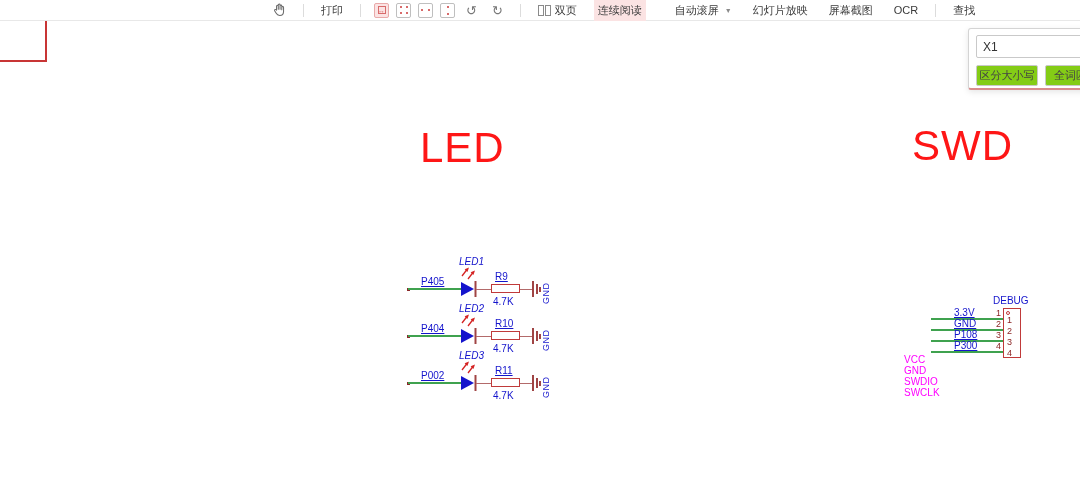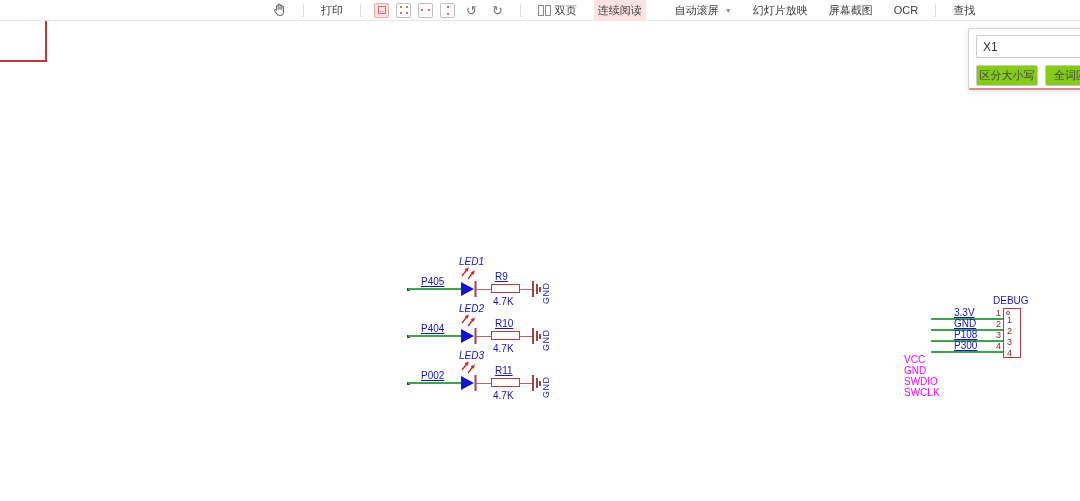--- a/index.html
+++ b/index.html
@@ -186,20 +186,22 @@
     <div class="search-panel">
       <input class="search-input" type="text" value="X1" style="">
       <button class="search-btn btn-case">
         <span>区分大小写</span>
       </button>
       <button class="search-btn btn-word">
         <span>全词匹配</span>
       </button>
     </div>
 
+    <div class="sch-title t-led">LED</div>
+    <div class="sch-title t-swd">SWD</div>
 
     <div class="led-row row1">
       <span class="jdot"></span>
       <span class="netlbl">P405</span>
       <span class="wire green" style="left:3px;top:33px;width:53px"></span>
       <span class="ledlbl">LED1</span>
       <svg class="ledsvg" width="30" height="40" viewBox="0 0 30 40">
         <line x1="9" y1="16" x2="14" y2="9.5" stroke="#d42222" stroke-width="1.3"></line>
         <polygon points="16,7.5 11.6,9.2 14.4,12" fill="#d42222"></polygon>
         <line x1="15" y1="19" x2="20" y2="12.5" stroke="#d42222" stroke-width="1.3"></line>

